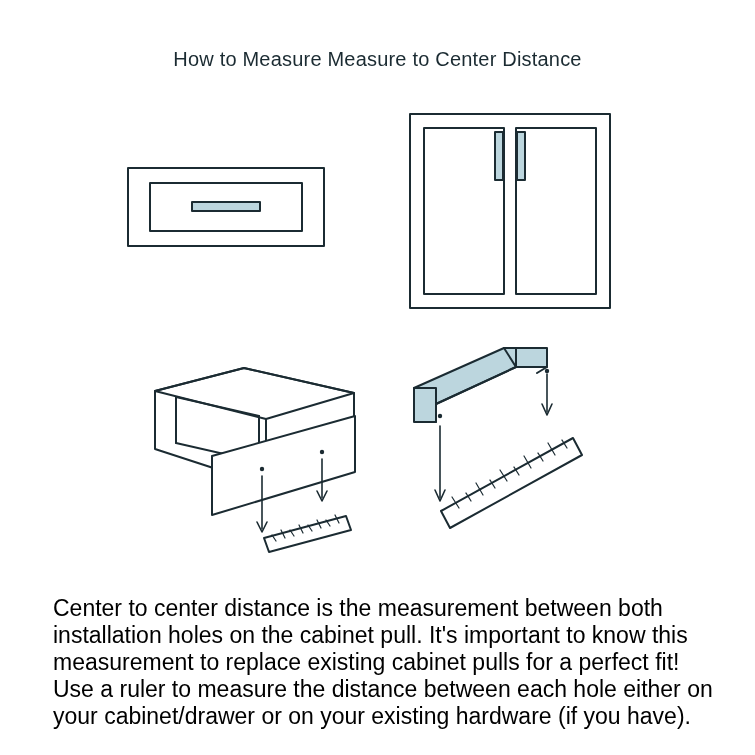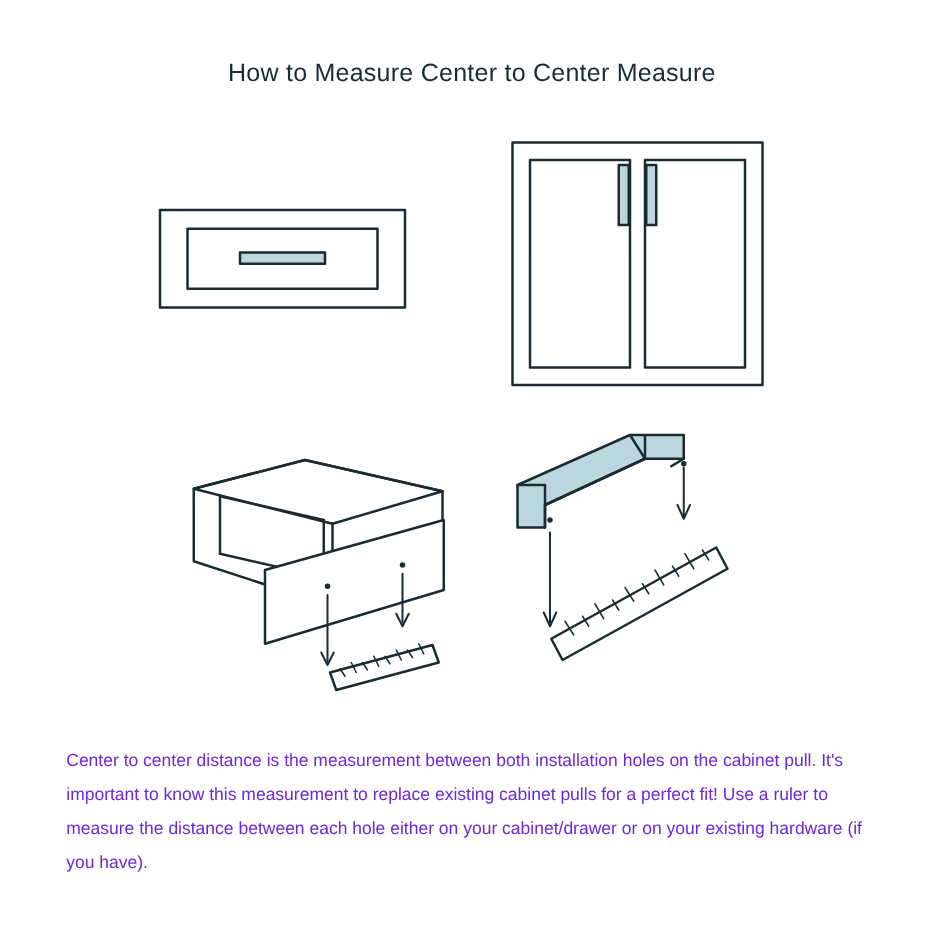--- a/index.html
+++ b/index.html
@@ -37,32 +37,32 @@
     top: 86px;
     left: 0;
     width: 755px;
     height: 500px;
   }
   #caption {
     position: absolute;
     left: 53px;
     top: 595px;
     width: 660px;
-    font-size: 14px;
+    font-size: 23px;
     line-height: 27px;
-    color: #6d28d9;
+    color: #000000;
     font-family: "Liberation Sans", sans-serif;
   }
 </style>
 </head>
 <body>
 
 <div id="page">
 
-  <div id="title">How to Measure Center to Center Measure</div>
+  <div id="title">How to Measure Measure to Center Distance</div>
 
   <div id="illustration">
     <svg width="755" height="500" viewBox="0 0 755 500" xmlns="http://www.w3.org/2000/svg">
       <g fill="none" stroke="#1b2b32" stroke-width="2" stroke-linejoin="round" stroke-linecap="round">
 
         <g>
           <rect x="128" y="82" width="196" height="78"></rect>
           <rect x="150" y="97" width="152" height="48"></rect>
           <rect x="192" y="116" width="68" height="9" fill="#bcd6de" stroke="#1b2b32" stroke-width="2"></rect>
         </g>

